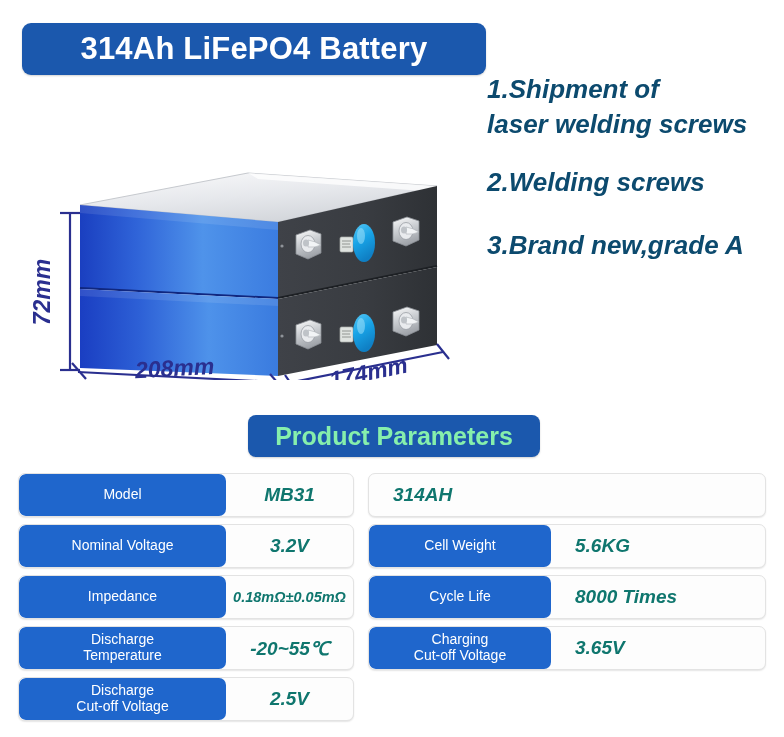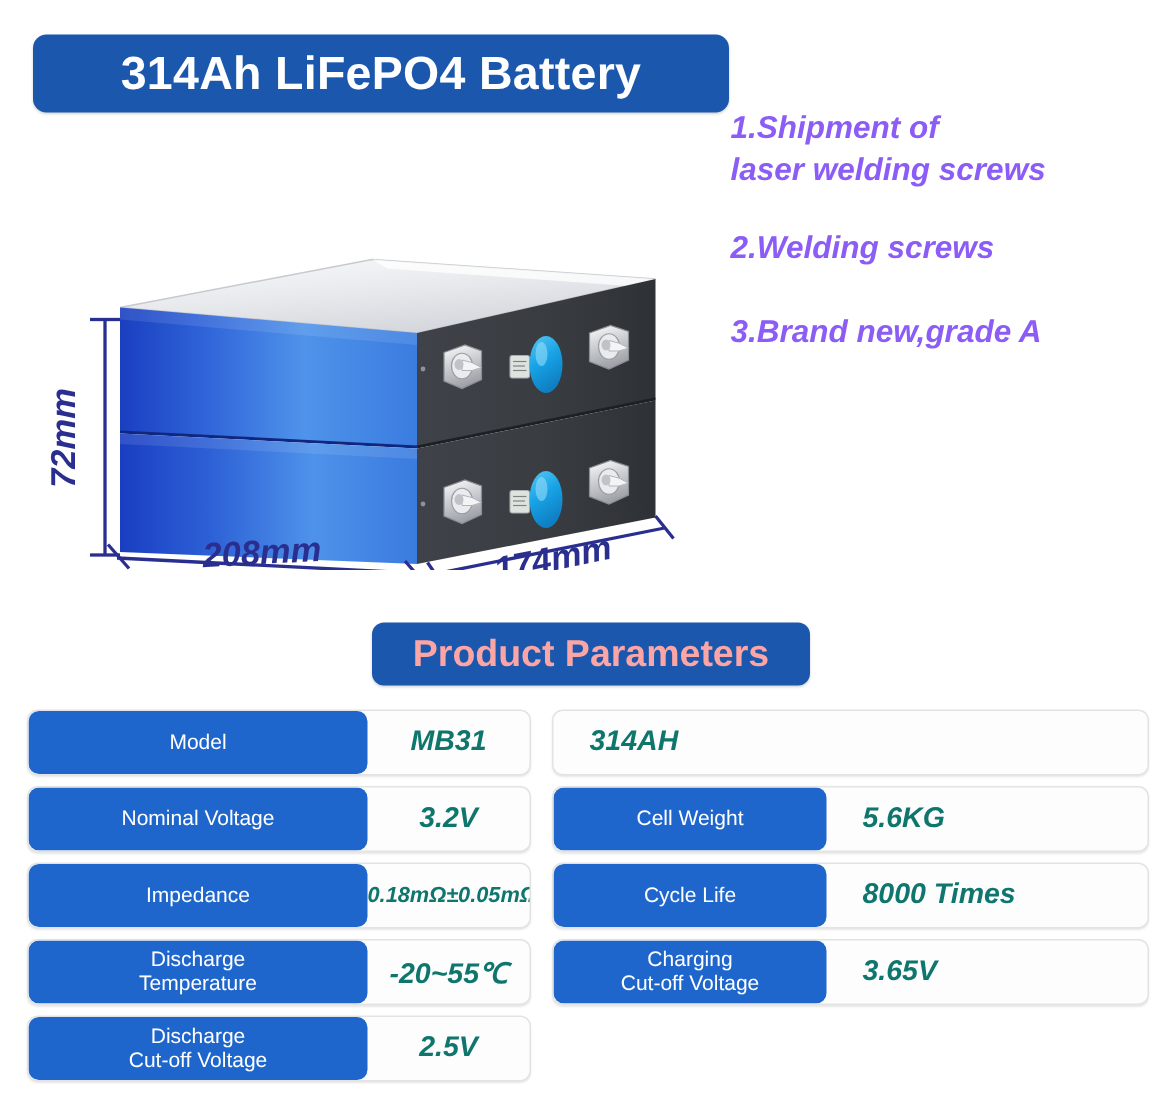--- a/index.html
+++ b/index.html
@@ -39,22 +39,22 @@
   }
 
   
   .features {
     position: absolute;
     left: 487px;
     top: 72px;
     width: 295px;
   }
   .feature-item {
-    color: #8b5cf6;
-    font-size: 21px;
+    color: #0c4a6e;
+    font-size: 26px;
     font-weight: bold;
     font-style: italic;
     line-height: 1.33;
     margin-bottom: 19px;
     white-space: pre-line;
   }
   .feature-item.f1 { margin-bottom: 24px; }
   .feature-item.f2 { margin-bottom: 28px; }
 
   
@@ -75,21 +75,21 @@
     width: 292px;
     height: 42px;
     background: #1b58ad;
     border-radius: 8px;
     display: flex;
     align-items: center;
     justify-content: center;
     box-shadow: 0 1px 2px rgba(0,0,0,.18);
   }
   .params-banner .params-text {
-    color: #fca5a5;
+    color: #86efac;
     font-size: 25px;
     font-weight: bold;
     white-space: nowrap;
   }
 
   
   .param-col {
     position: absolute;
     top: 473px;
   }
@@ -115,21 +115,21 @@
     justify-content: center;
     text-align: center;
     font-size: 14px;
     line-height: 1.12;
     border-radius: 7px;
     flex: 0 0 auto;
     white-space: pre-line;
     padding: 0 4px;
     box-sizing: border-box;
   }
-  .param-col.left  .param-label { width: 226px; }
+  .param-col.left  .param-label { width: 207px; }
   .param-col.right .param-label { width: 182px; }
 
   .param-value {
     flex: 1 1 auto;
     display: flex;
     align-items: center;
     color: #0f766e;
     font-weight: bold;
     font-style: italic;
     font-size: 19px;

